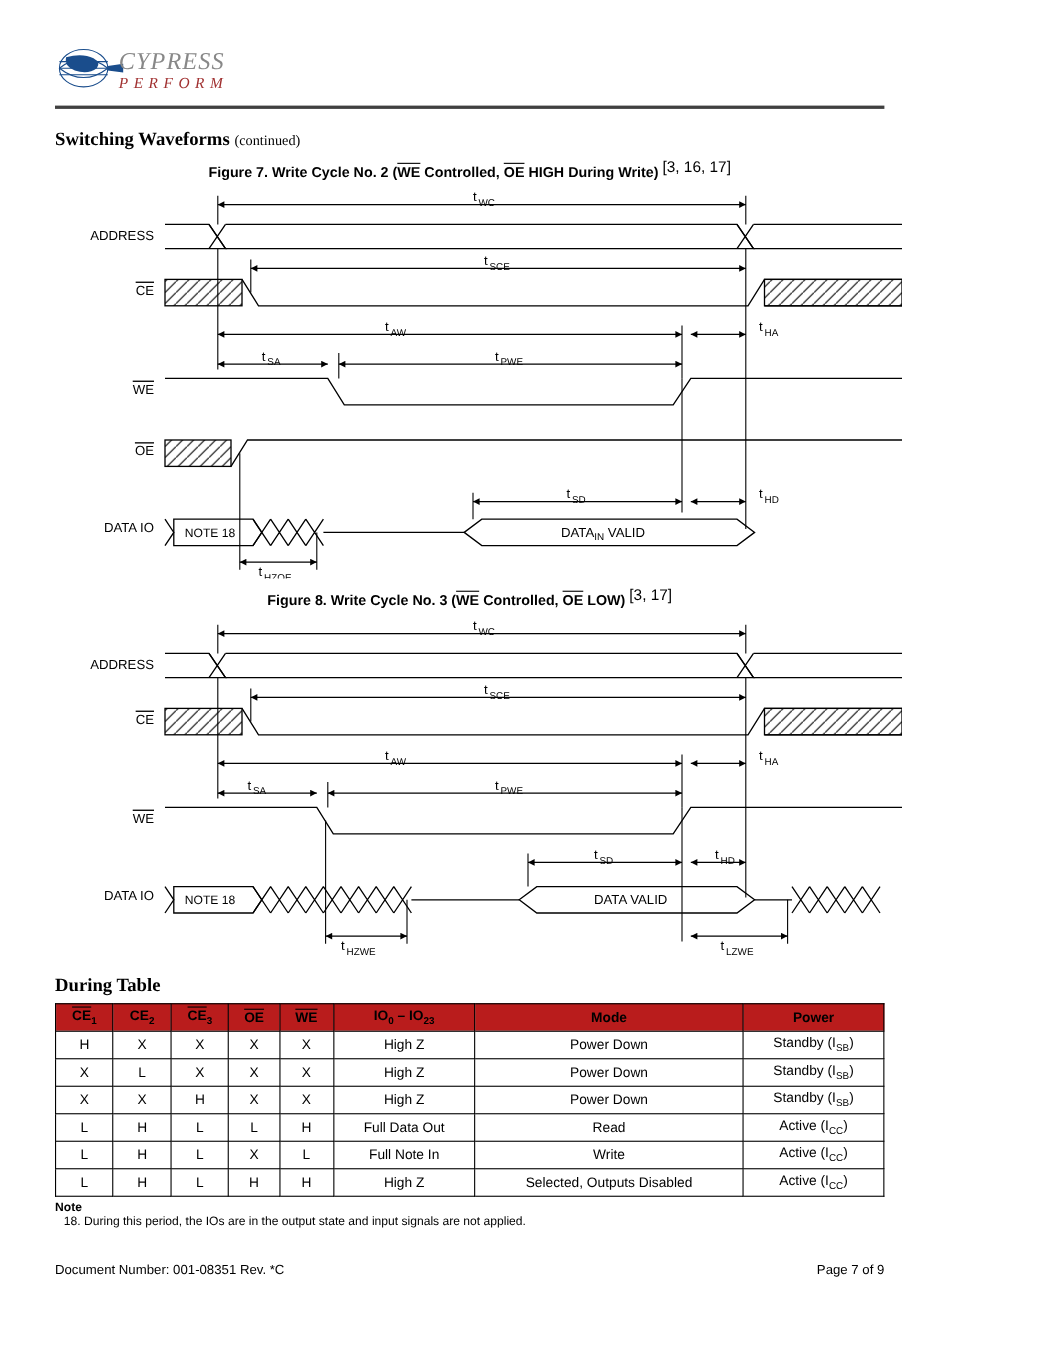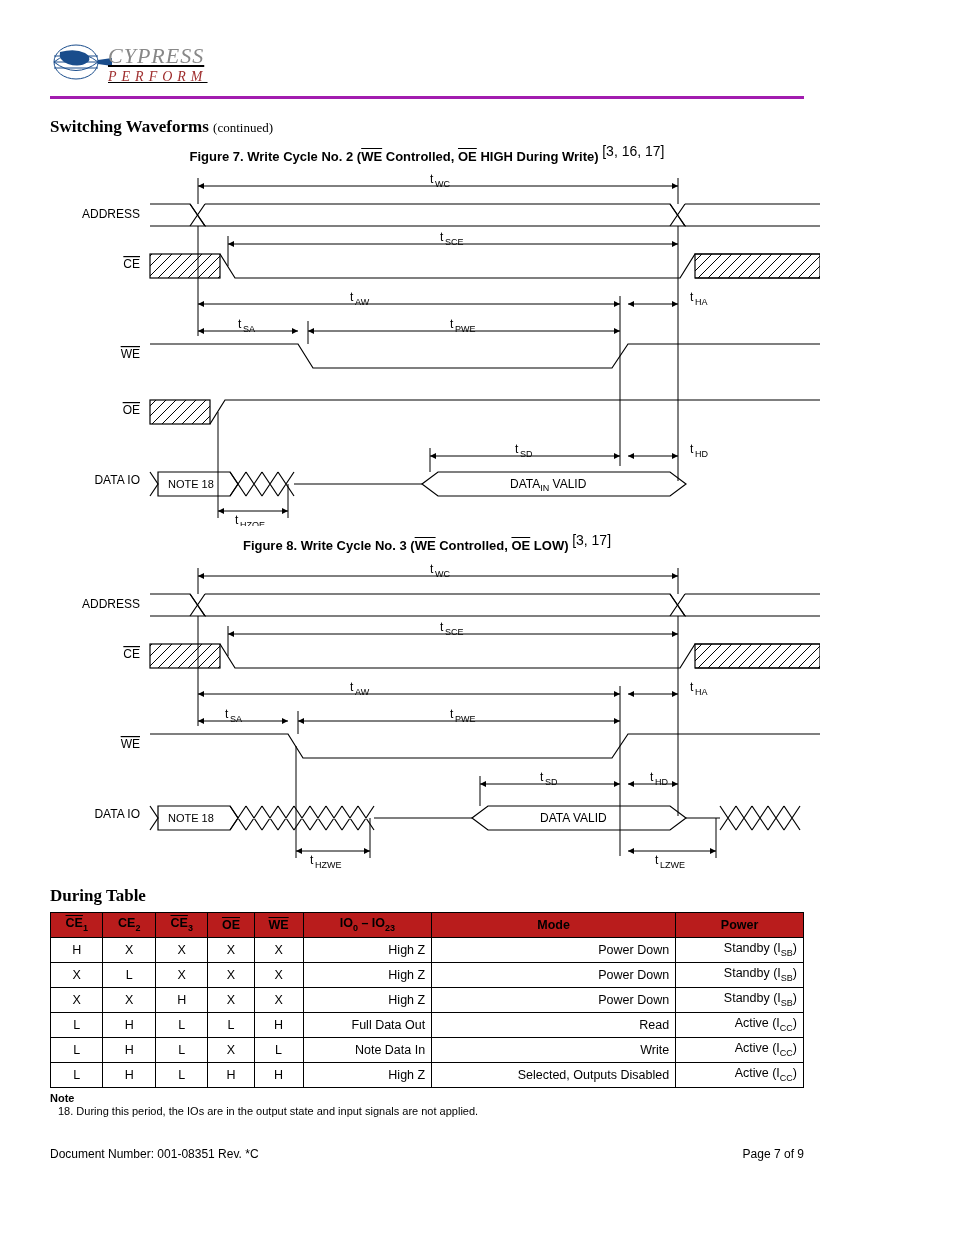--- a/index.html
+++ b/index.html
@@ -7,24 +7,23 @@
     margin: 0;
     padding: 40px 50px 30px 50px;
     font-size: 13px;
     color: #000;
     width: 854px;
     box-sizing: border-box;
   }
   .header {
     display: flex;
     align-items: flex-end;
-    border-bottom: 3px solid #a21caf;
+    border-bottom: 3px solid #404040;
     padding-bottom: 8px;
     margin-bottom: 18px;
-    text-decoration: underline;
   }
   .logo {
     display: flex;
     align-items: center;
   }
   .logo svg { display: block; }
   .logo-text {
     display: flex;
     flex-direction: column;
     margin-left: -6px;
@@ -82,21 +81,21 @@
   }
   .truth-table {
     border-collapse: collapse;
     width: 100%;
     margin-top: 4px;
   }
   .truth-table th, .truth-table td {
     border: 1px solid #000;
     padding: 3px 6px;
     font-size: 12.5px;
-    text-align: right;
+    text-align: center;
     height: 18px;
   }
   .truth-table th {
     background: #b91c1c;
     text-align: center;
     font-weight: bold;
   }
   .truth-table td.c { text-align: center; }
   .note-heading {
     font-weight: bold;
@@ -397,21 +396,21 @@
         <td>Full Data Out</td>
         <td>Read</td>
         <td>Active (I<sub>CC</sub>)</td>
       </tr>
       <tr>
         <td class="c">L</td>
         <td class="c">H</td>
         <td class="c">L</td>
         <td class="c">X</td>
         <td class="c">L</td>
-        <td>Note Data In</td>
+        <td>Full Note In</td>
         <td>Write</td>
         <td>Active (I<sub>CC</sub>)</td>
       </tr>
       <tr>
         <td class="c">L</td>
         <td class="c">H</td>
         <td class="c">L</td>
         <td class="c">H</td>
         <td class="c">H</td>
         <td>High Z</td>

